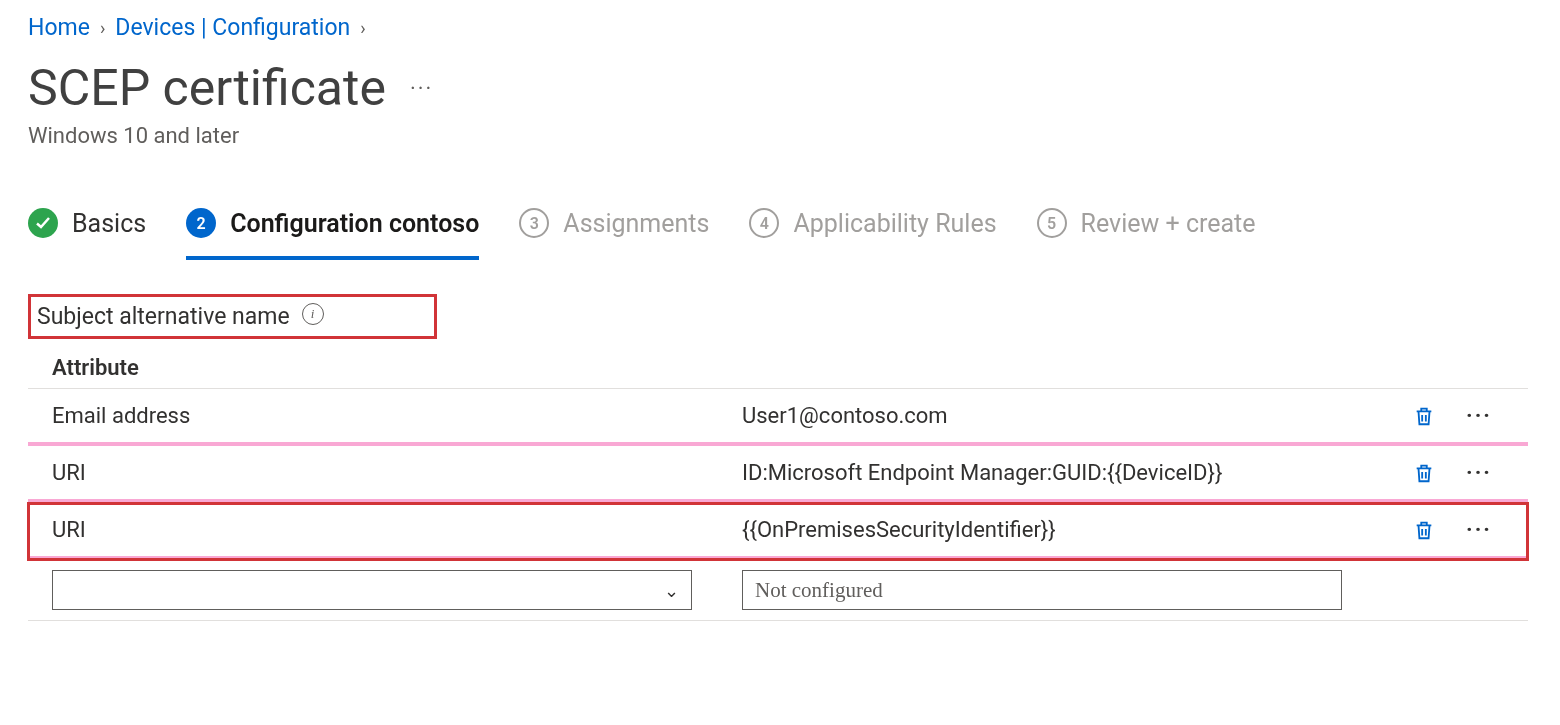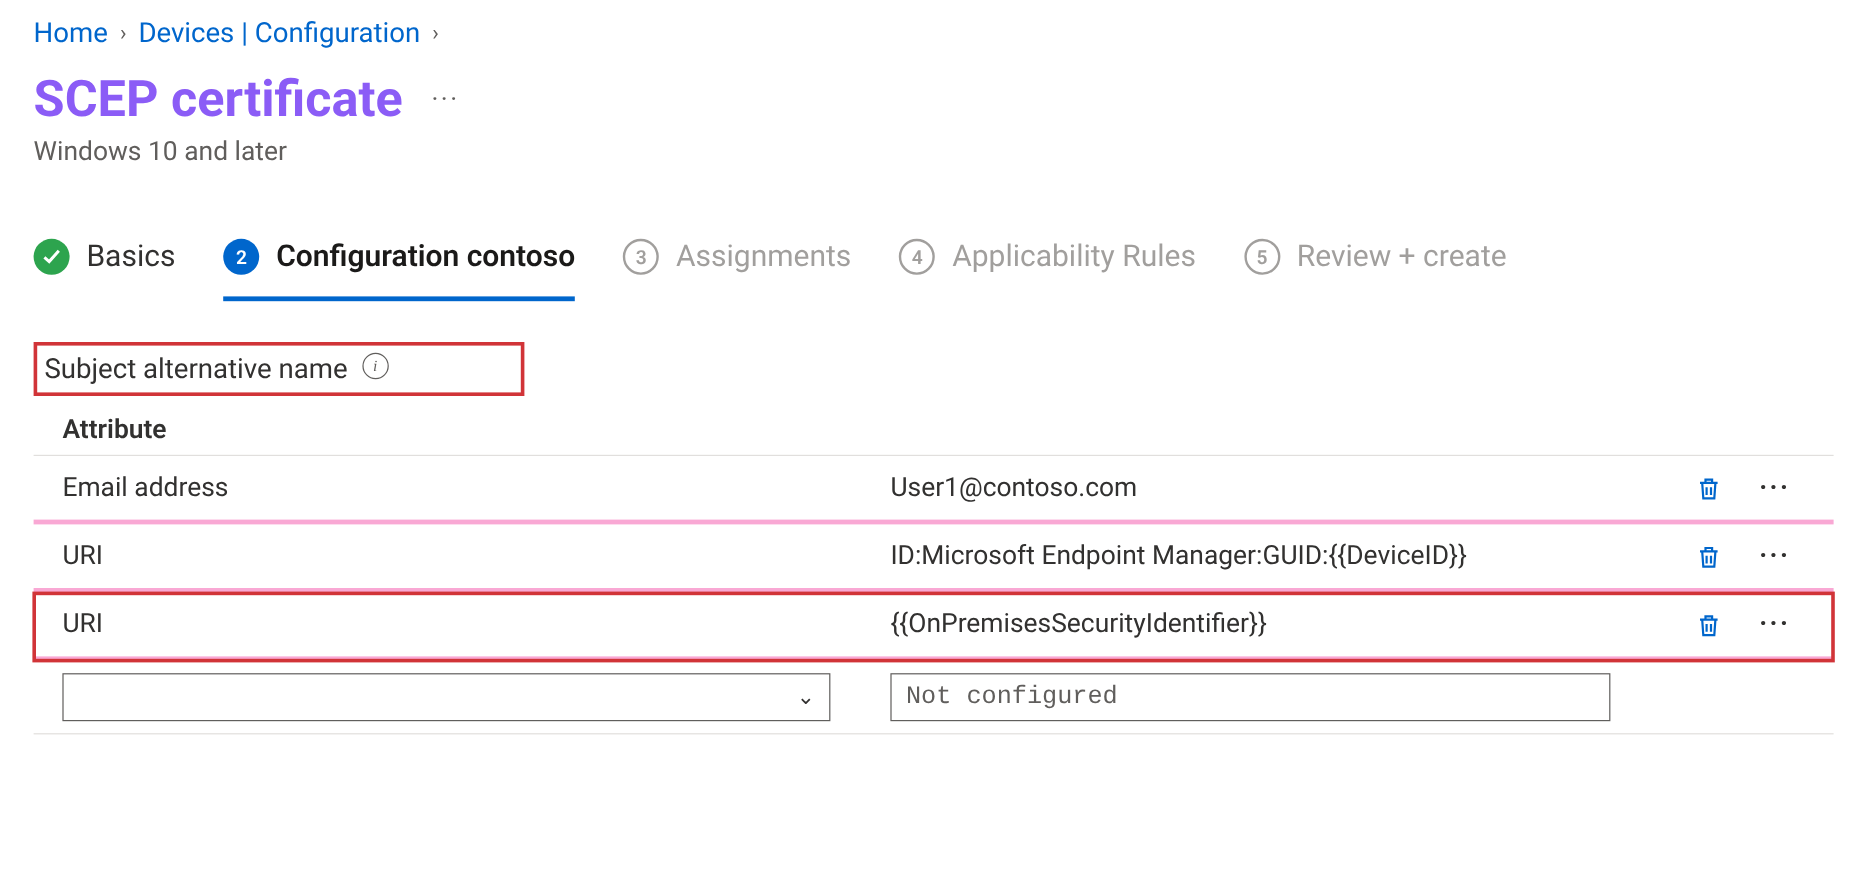--- a/index.html
+++ b/index.html
@@ -30,24 +30,24 @@
     font-size: 18px;
   }
 
   
   .title-row {
     display: flex;
     align-items: center;
     gap: 24px;
   }
   .page-title {
-    font-size: 42px;
-    font-weight: 700;
+    font-size: 50px;
+    font-weight: 400;
     margin: 0;
-    color: #8b5cf6;
+    color: #404040;
   }
   .title-more {
     color: #605e5c;
     font-size: 22px;
     letter-spacing: 2px;
     cursor: pointer;
   }
   .subtitle {
     font-size: 22px;
     color: #605e5c;
@@ -196,21 +196,21 @@
     background: #fff;
   }
   .dropdown .chev { font-size: 18px; }
   .textinput {
     border: 1px solid #605e5c;
     height: 40px;
     width: 600px;
     padding: 0 12px;
     font-size: 21px;
     color: #323130;
-    font-family: Liberation Mono, monospace;
+    font-family: Liberation Serif, serif;
   }
   .textinput::placeholder { color: #605e5c; }
 </style>
 </head>
 <body>
 
 
 
 
 <nav class="breadcrumb">

